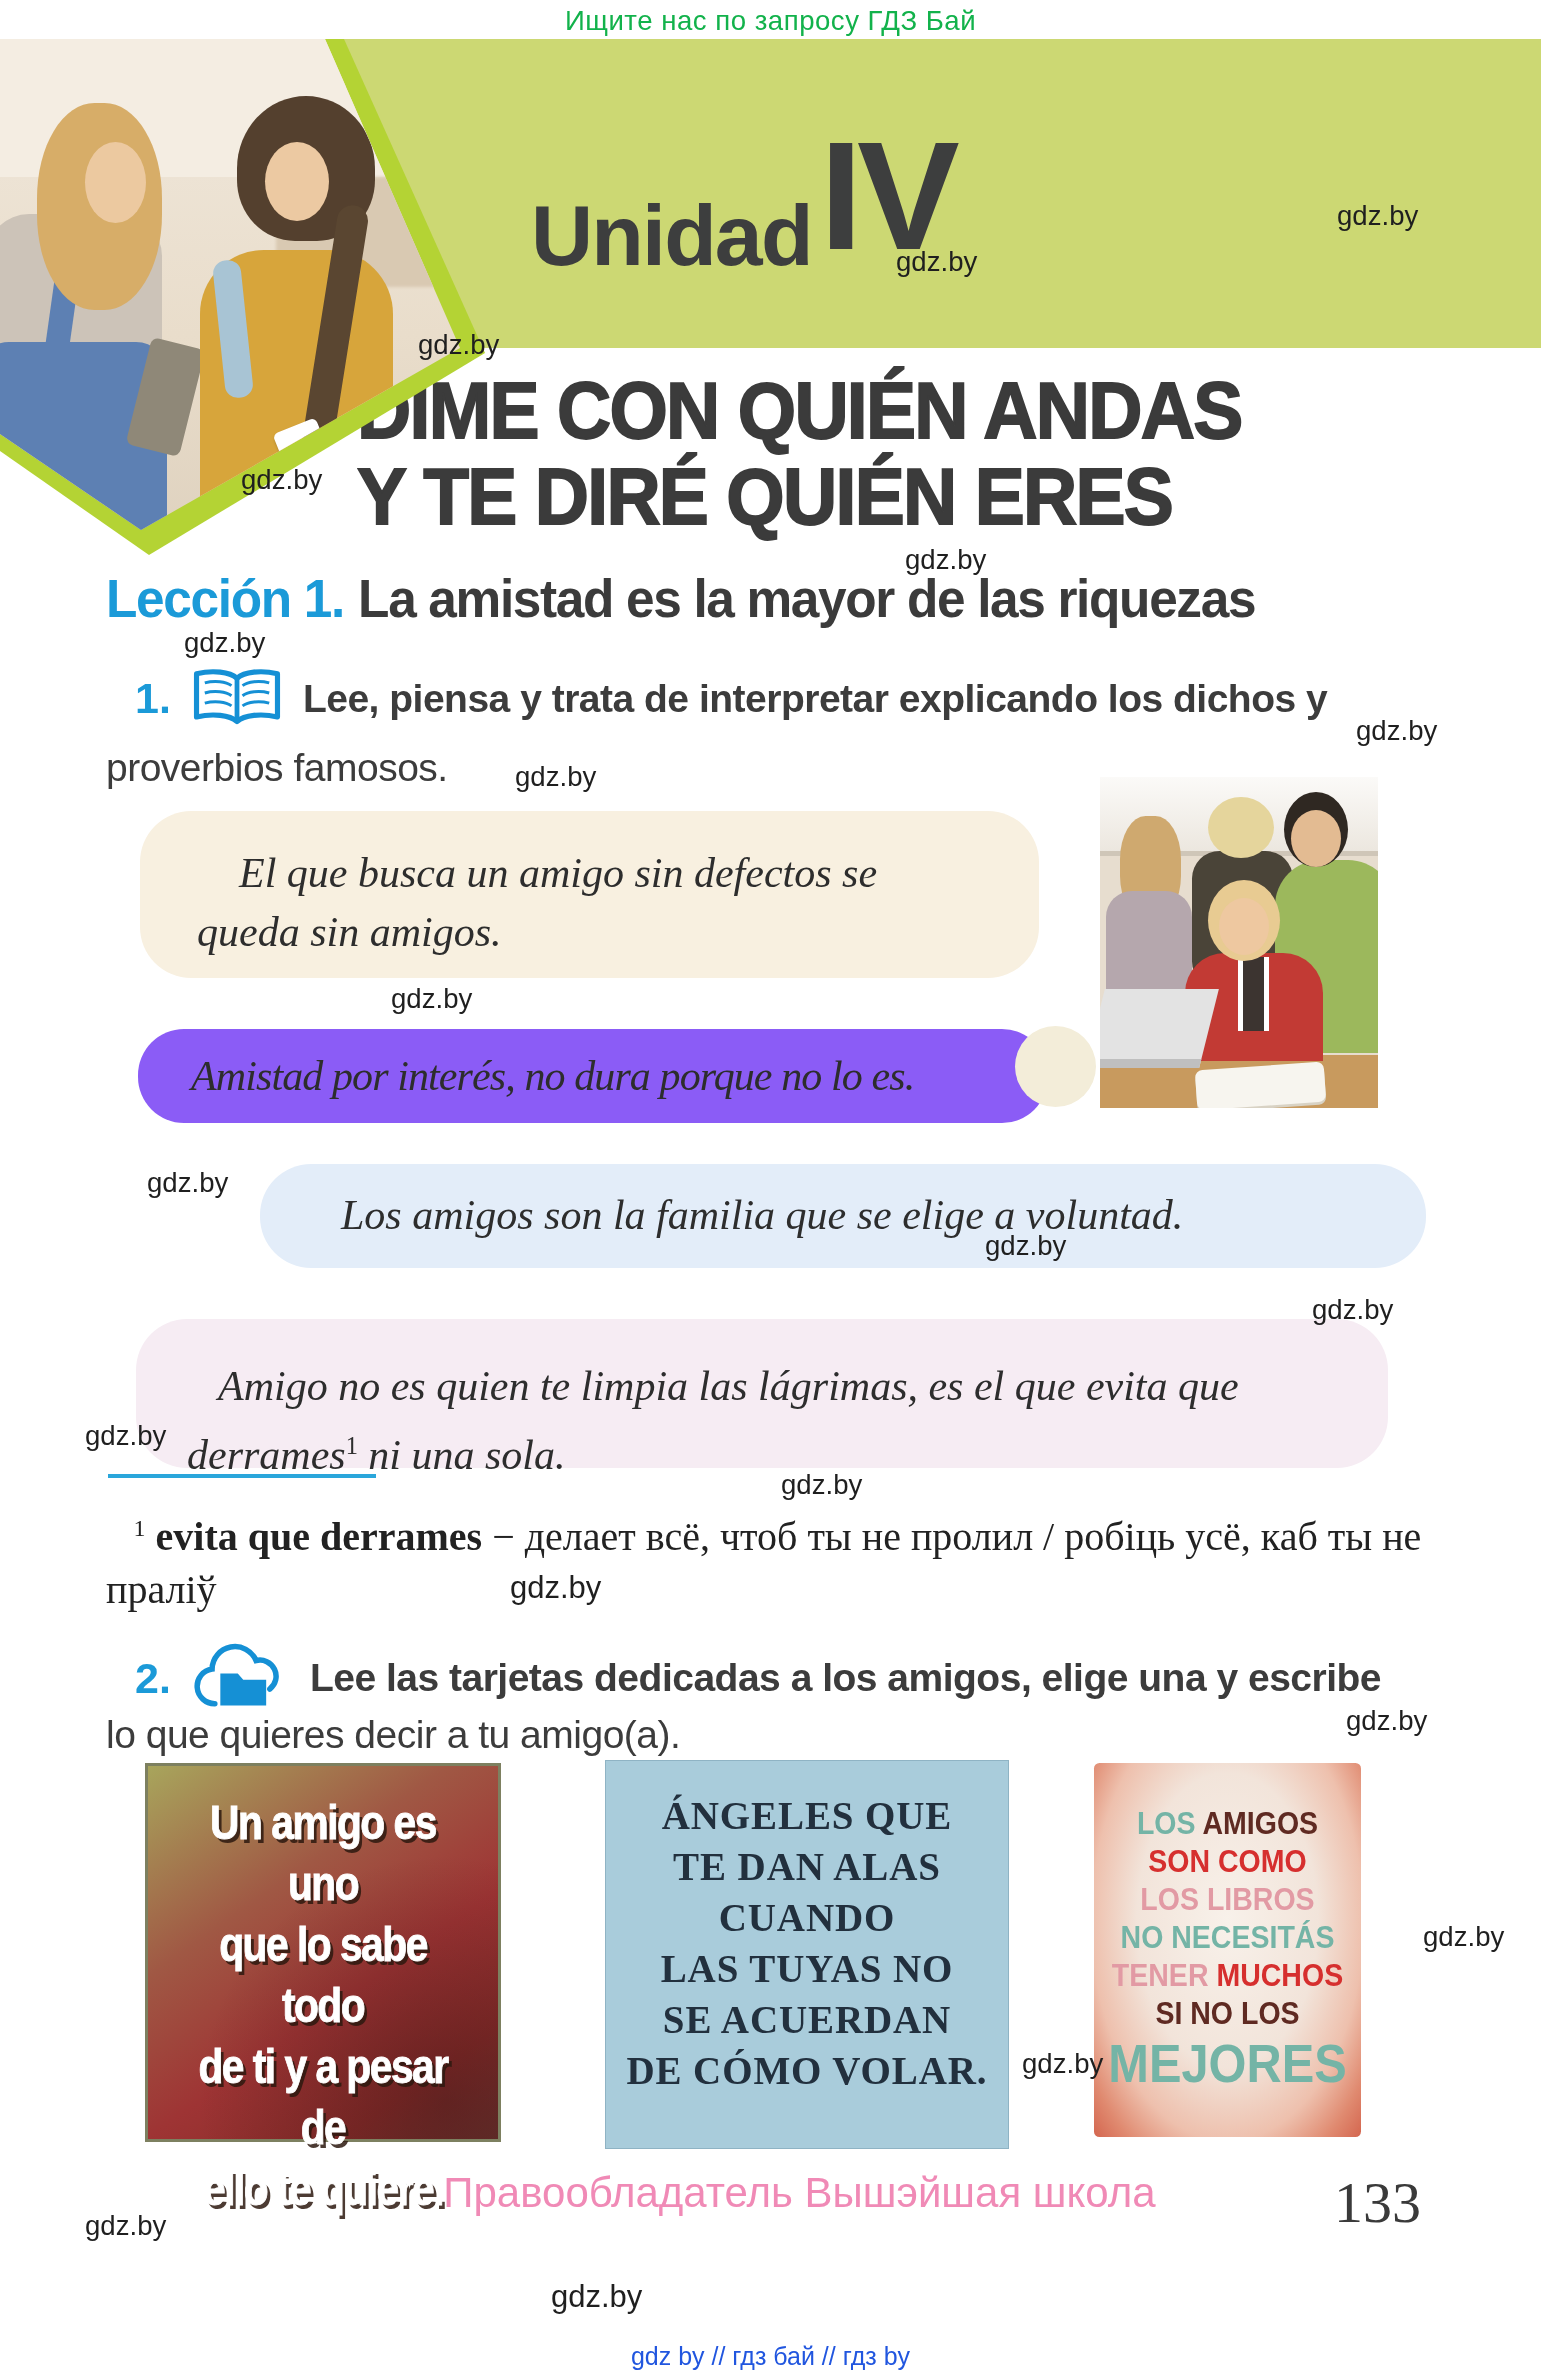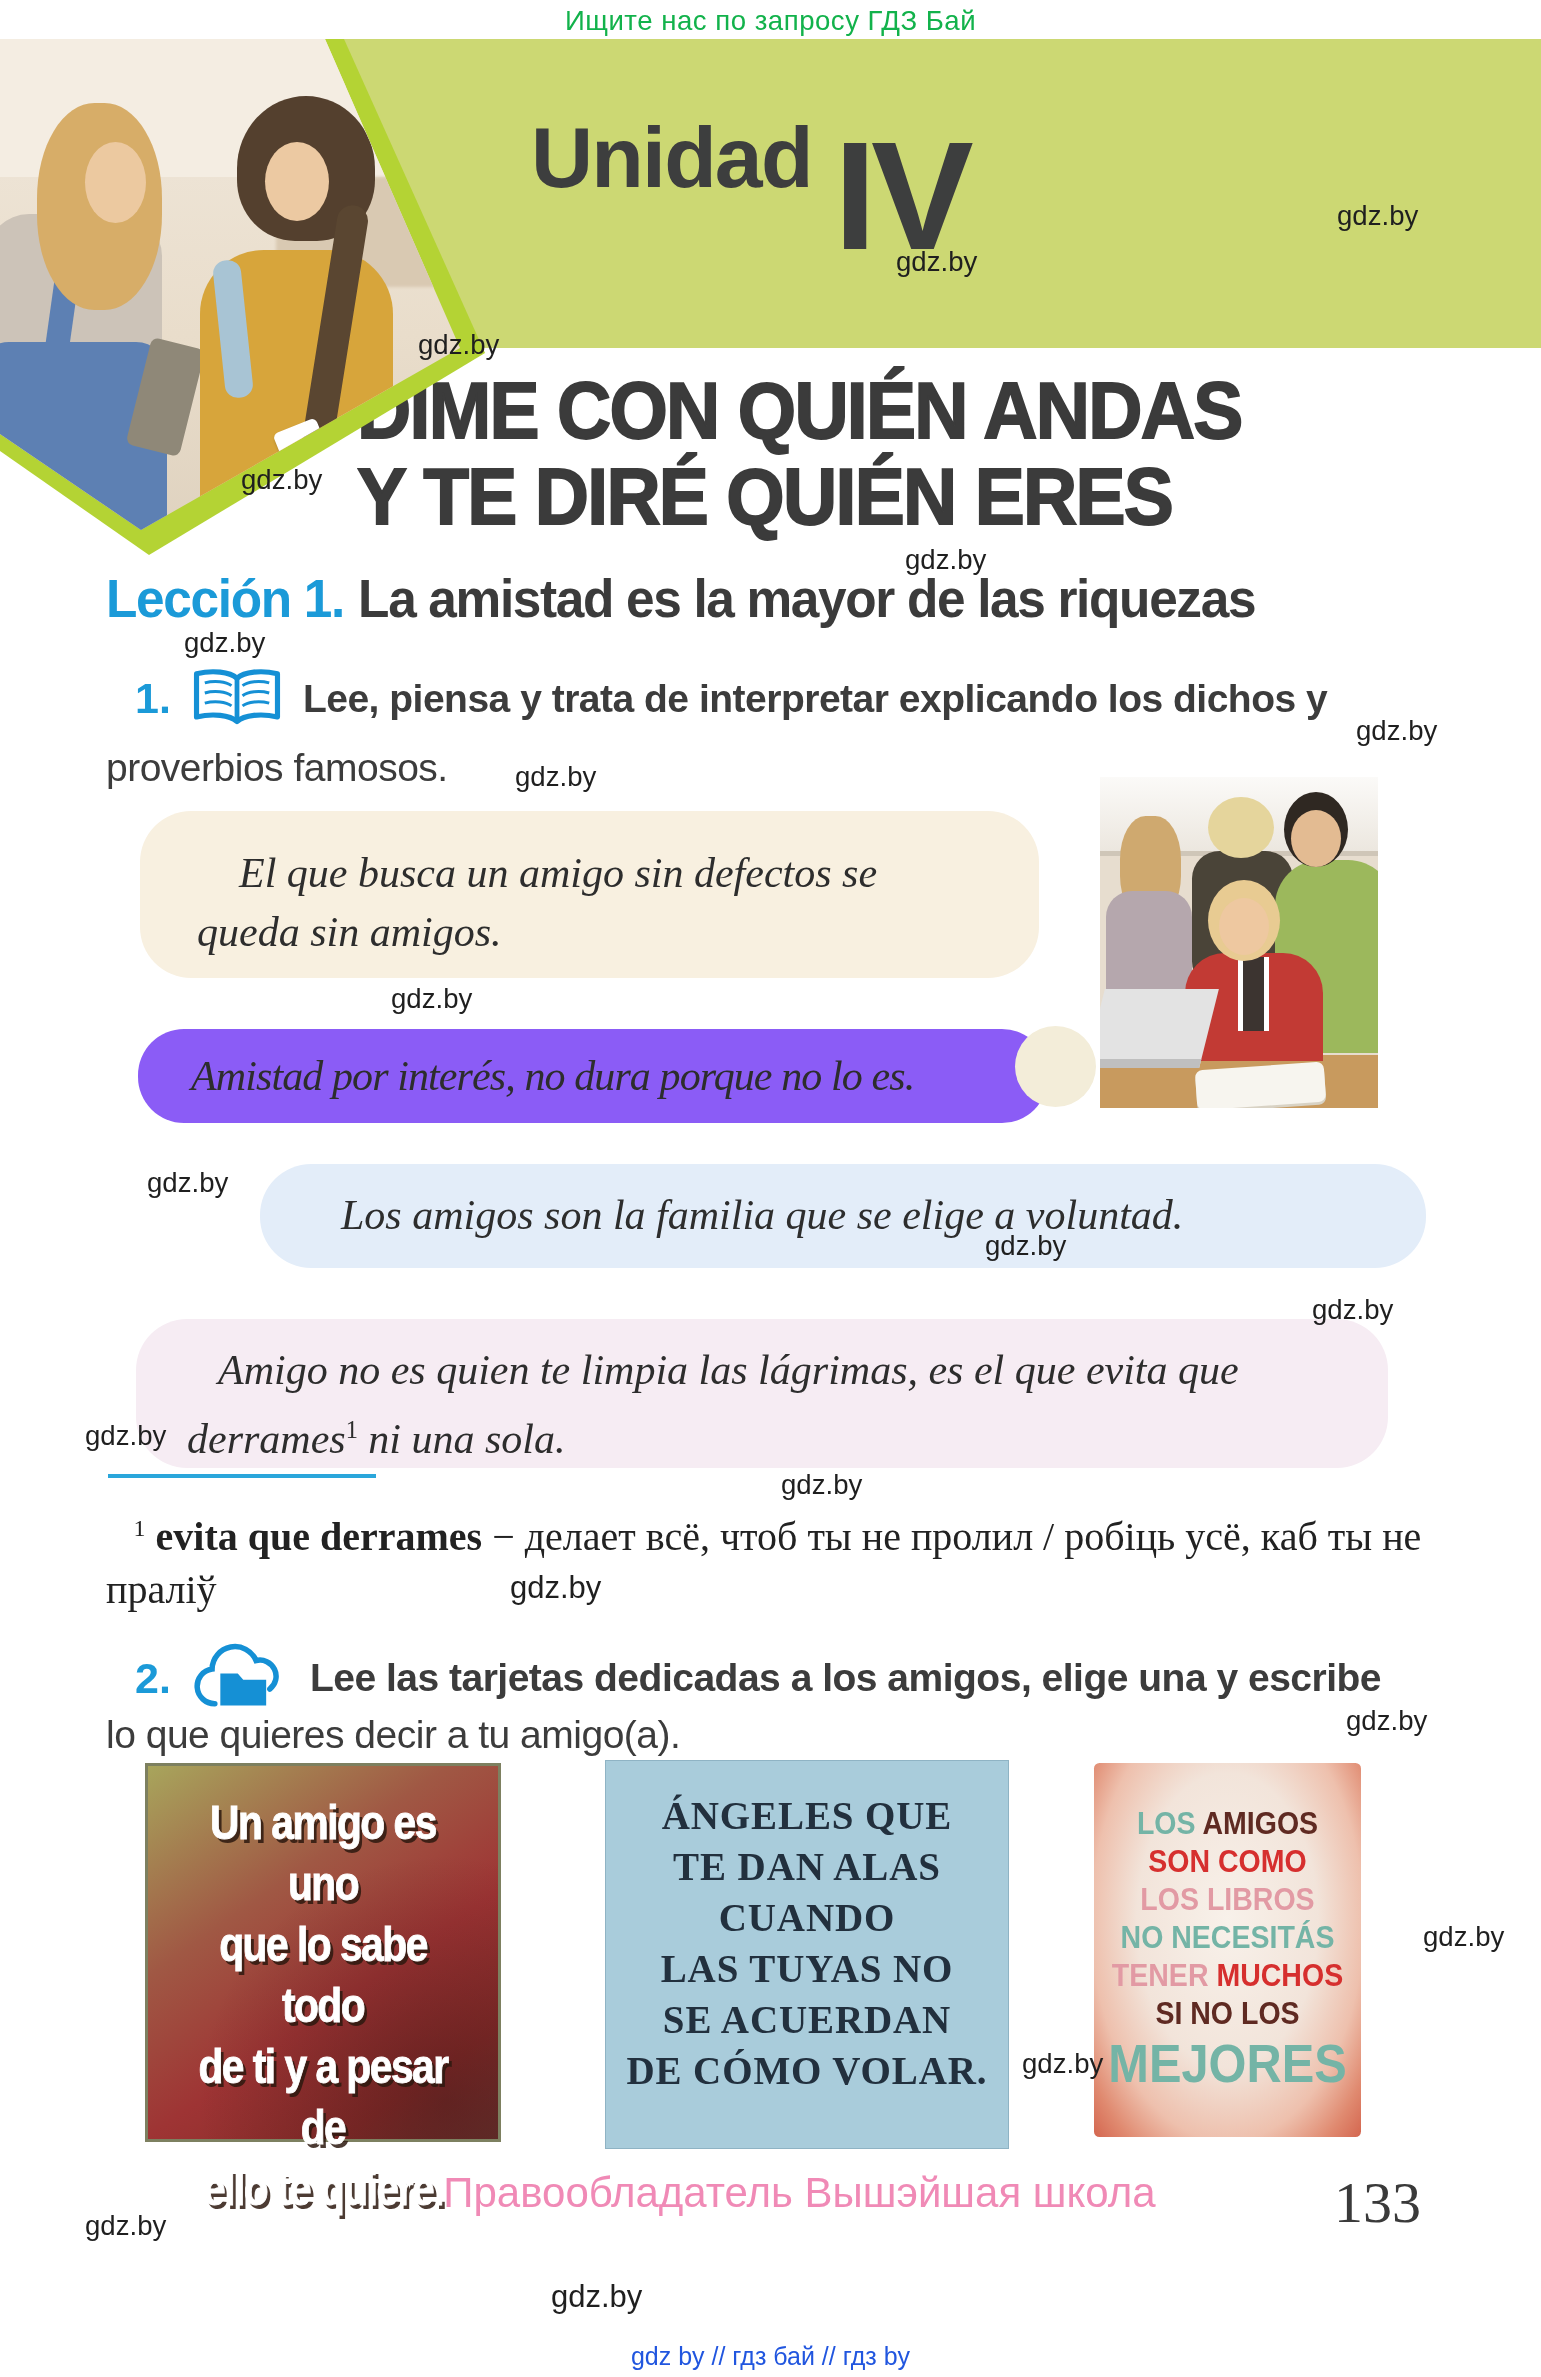--- a/index.html
+++ b/index.html
@@ -8,21 +8,21 @@
     font-family:"Liberation Sans",sans-serif;overflow:hidden;color:#3b3b3b;
   }
   *{box-sizing:border-box}
 
   
   .promo-top{position:absolute;top:4.6px;left:0;width:100%;text-align:center;
     font-size:27.6px;color:#12b24b;letter-spacing:0.5px}
 
   
   .banner{position:absolute;left:0;top:39px;width:1541px;height:309px;background:#ccd873}
-  .banner-title{position:absolute;left:531px;top:108px;display:flex;align-items:flex-start;gap:22px;color:#3d3e3e;z-index:3}
+  .banner-title{position:absolute;left:531px;top:108px;display:flex;align-items:flex-end;gap:8px;color:#3d3e3e;z-index:3}
   .unit-label{font-size:86px;font-weight:600;letter-spacing:-1.8px}
   .unit-number{font-size:154px;font-weight:700;letter-spacing:-5.5px}
 
   
   .photo-wrap{position:absolute;left:0;top:39px;width:515px;height:538px;z-index:2}
   .photo-stripe{position:absolute;left:0;top:0;width:515px;height:538px;background:#b4d334;
     clip-path:polygon(0 0,344px 0,485px 314px,149px 516px,0 412px)}
   .photo-main{position:absolute;left:0;top:0;width:515px;height:538px;
     background:linear-gradient(#f0e8dc 0%,#e9ddcb 55%,#ddd0bd 100%);
     clip-path:polygon(0 0,325px 0,460px 309px,141px 491px,0 395px)}
@@ -66,21 +66,21 @@
   
   .bubble{position:absolute;font-family:"Liberation Serif",serif;font-style:italic;
     font-size:42px;color:#2d2d2d;line-height:59px}
   .bubble1{left:140px;top:811px;width:899px;height:167px;background:#f8f0e0;border-radius:51px;
     padding:33px 57px 0 57px;text-indent:42px}
   .bubble2{left:138px;top:1029px;width:910px;height:94px;background:#8b5cf6;border-radius:46px;
     padding:18.4px 22px 0 53px;letter-spacing:-0.9px}
   .bubble3{left:260px;top:1164px;width:1166px;height:104px;background:#e3edf9;border-radius:51px;
     padding:22px 27.6px 0 81px}
   .bubble4{left:136px;top:1319px;width:1252px;height:149px;background:#f6ecf3;border-radius:51px;
-    padding:22px 40px 0 51px;text-indent:31px}
+    padding:38px 40px 0 51px;text-indent:31px}
   .bubble sup{font-size:58%;font-style:normal}
 
   
   .deco-circle{position:absolute;left:1015px;top:1026px;width:81px;height:81px;border-radius:50%;background:#f3edd9}
   .students-photo{position:absolute;left:1100px;top:777px;width:278px;height:331px;overflow:hidden;background:#e7ddcf}
   .students-photo div{position:absolute}
   .sp-window{left:0;top:0;width:100%;height:79px;background:linear-gradient(#fbfaf8,#ece7df);border-bottom:5.5px solid #cfc6b8}
   .sp-girl-l-hair{left:20px;top:39px;width:61px;height:103px;background:#cfa96f;border-radius:42%}
   .sp-girl-l-top{left:5.5px;top:114px;width:86px;height:156px;background:#b5a7ad;border-radius:26px}
   .sp-guy-m-hair{left:108px;top:20px;width:66px;height:61px;background:#e5d59c;border-radius:50%}

